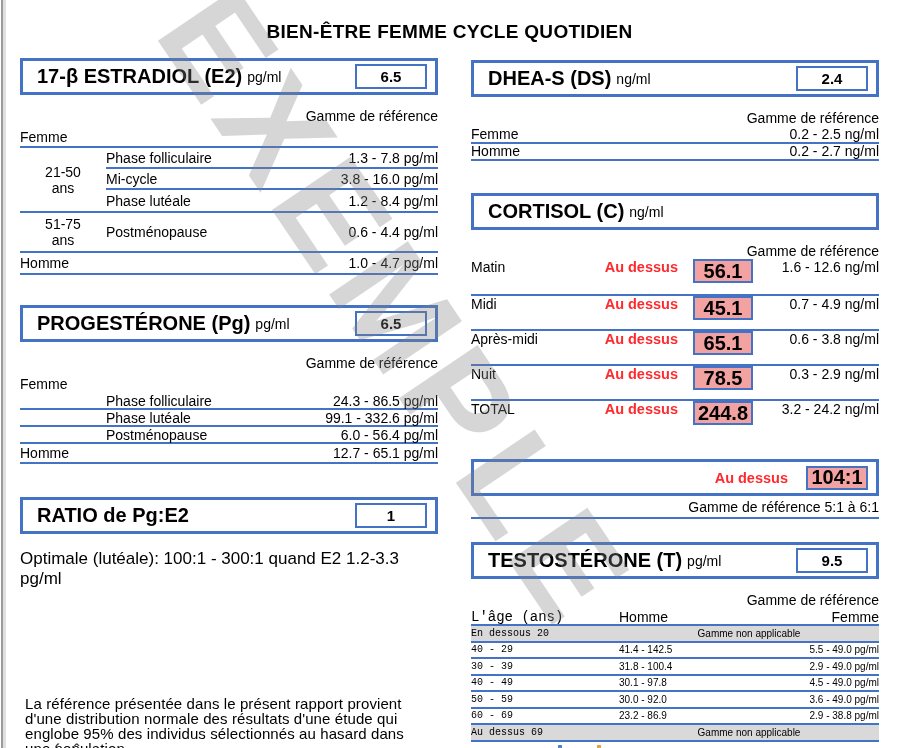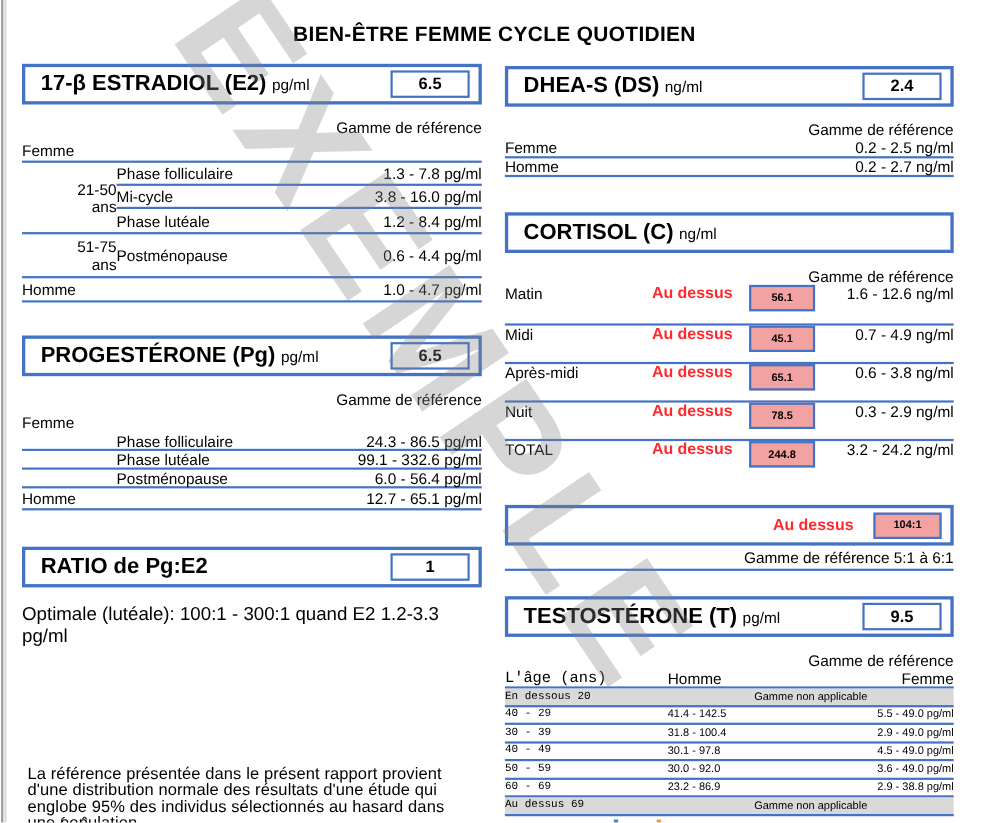--- a/index.html
+++ b/index.html
@@ -18,51 +18,51 @@
     transform:rotate(56deg); transform-origin:left top;
     white-space:nowrap; z-index:50; pointer-events:none;
   }
 
   .title {
     position:absolute; top:21px; left:0; right:10px; text-align:center;
     font-size:19px; font-weight:bold; letter-spacing:0.3px;
   }
 
   .col-left  { position:absolute; left:20px;  top:58px; width:418px; }
-  .col-right { position:absolute; left:459px; top:60px; width:408px; }
+  .col-right { position:absolute; left:471px; top:60px; width:408px; }
 
   .hbox {
     border:3px solid var(--blue); height:37px;
     display:flex; align-items:center; padding:0 8px 0 14px; background:#fff;
     position:relative; z-index:2;
   }
   .hbox .name { font-weight:bold; font-size:20px; }
   .hbox .unit { font-size:14px; margin-left:5px; }
   .hbox .spacer { flex:1; }
   .vbox {
     border:2.5px solid var(--blue); width:72px; height:25px; background:#fff;
     display:flex; align-items:center; justify-content:center;
     font-weight:bold; font-size:15px;
   }
   .pinkbox {
     border:2.5px solid var(--blue); background:var(--pink);
     width:60px; height:24px;
     display:flex; align-items:center; justify-content:center;
-    font-weight:bold; font-size:10px;
+    font-weight:bold; font-size:20px;
   }
   .status { color:var(--red); font-weight:bold; font-size:14.5px; }
 
   .gamme { text-align:right; font-size:14px; margin-top:13px; height:16px; }
 
   .row { display:flex; align-items:center; justify-content:space-between; font-size:14px; }
 
   
   .femme-row { height:20px; margin-top:4px; display:flex; align-items:center; font-size:14px; border-bottom:2px solid var(--blue); }
   .group { display:flex; border-bottom:2px solid var(--blue); }
-  .gcell { width:86px; display:flex; flex-direction:column; align-items:flex-end; justify-content:center; font-size:14px; line-height:16px; }
+  .gcell { width:86px; display:flex; flex-direction:column; align-items:center; justify-content:center; font-size:14px; line-height:16px; }
   .grows { flex:1; }
   .grows .row { height:21px; }
   .grows .row.mid { border-bottom:2px solid var(--blue); }
   .row.tall { height:38px; }
   .homme-row { height:22px; border-bottom:2px solid var(--blue); }
 
   
   .p-femme { height:18px; margin-top:4px; display:flex; align-items:center; font-size:14px; }
   .prow { height:17px; border-bottom:2px solid var(--blue); }
   .prow .lbl { padding-left:86px; }

